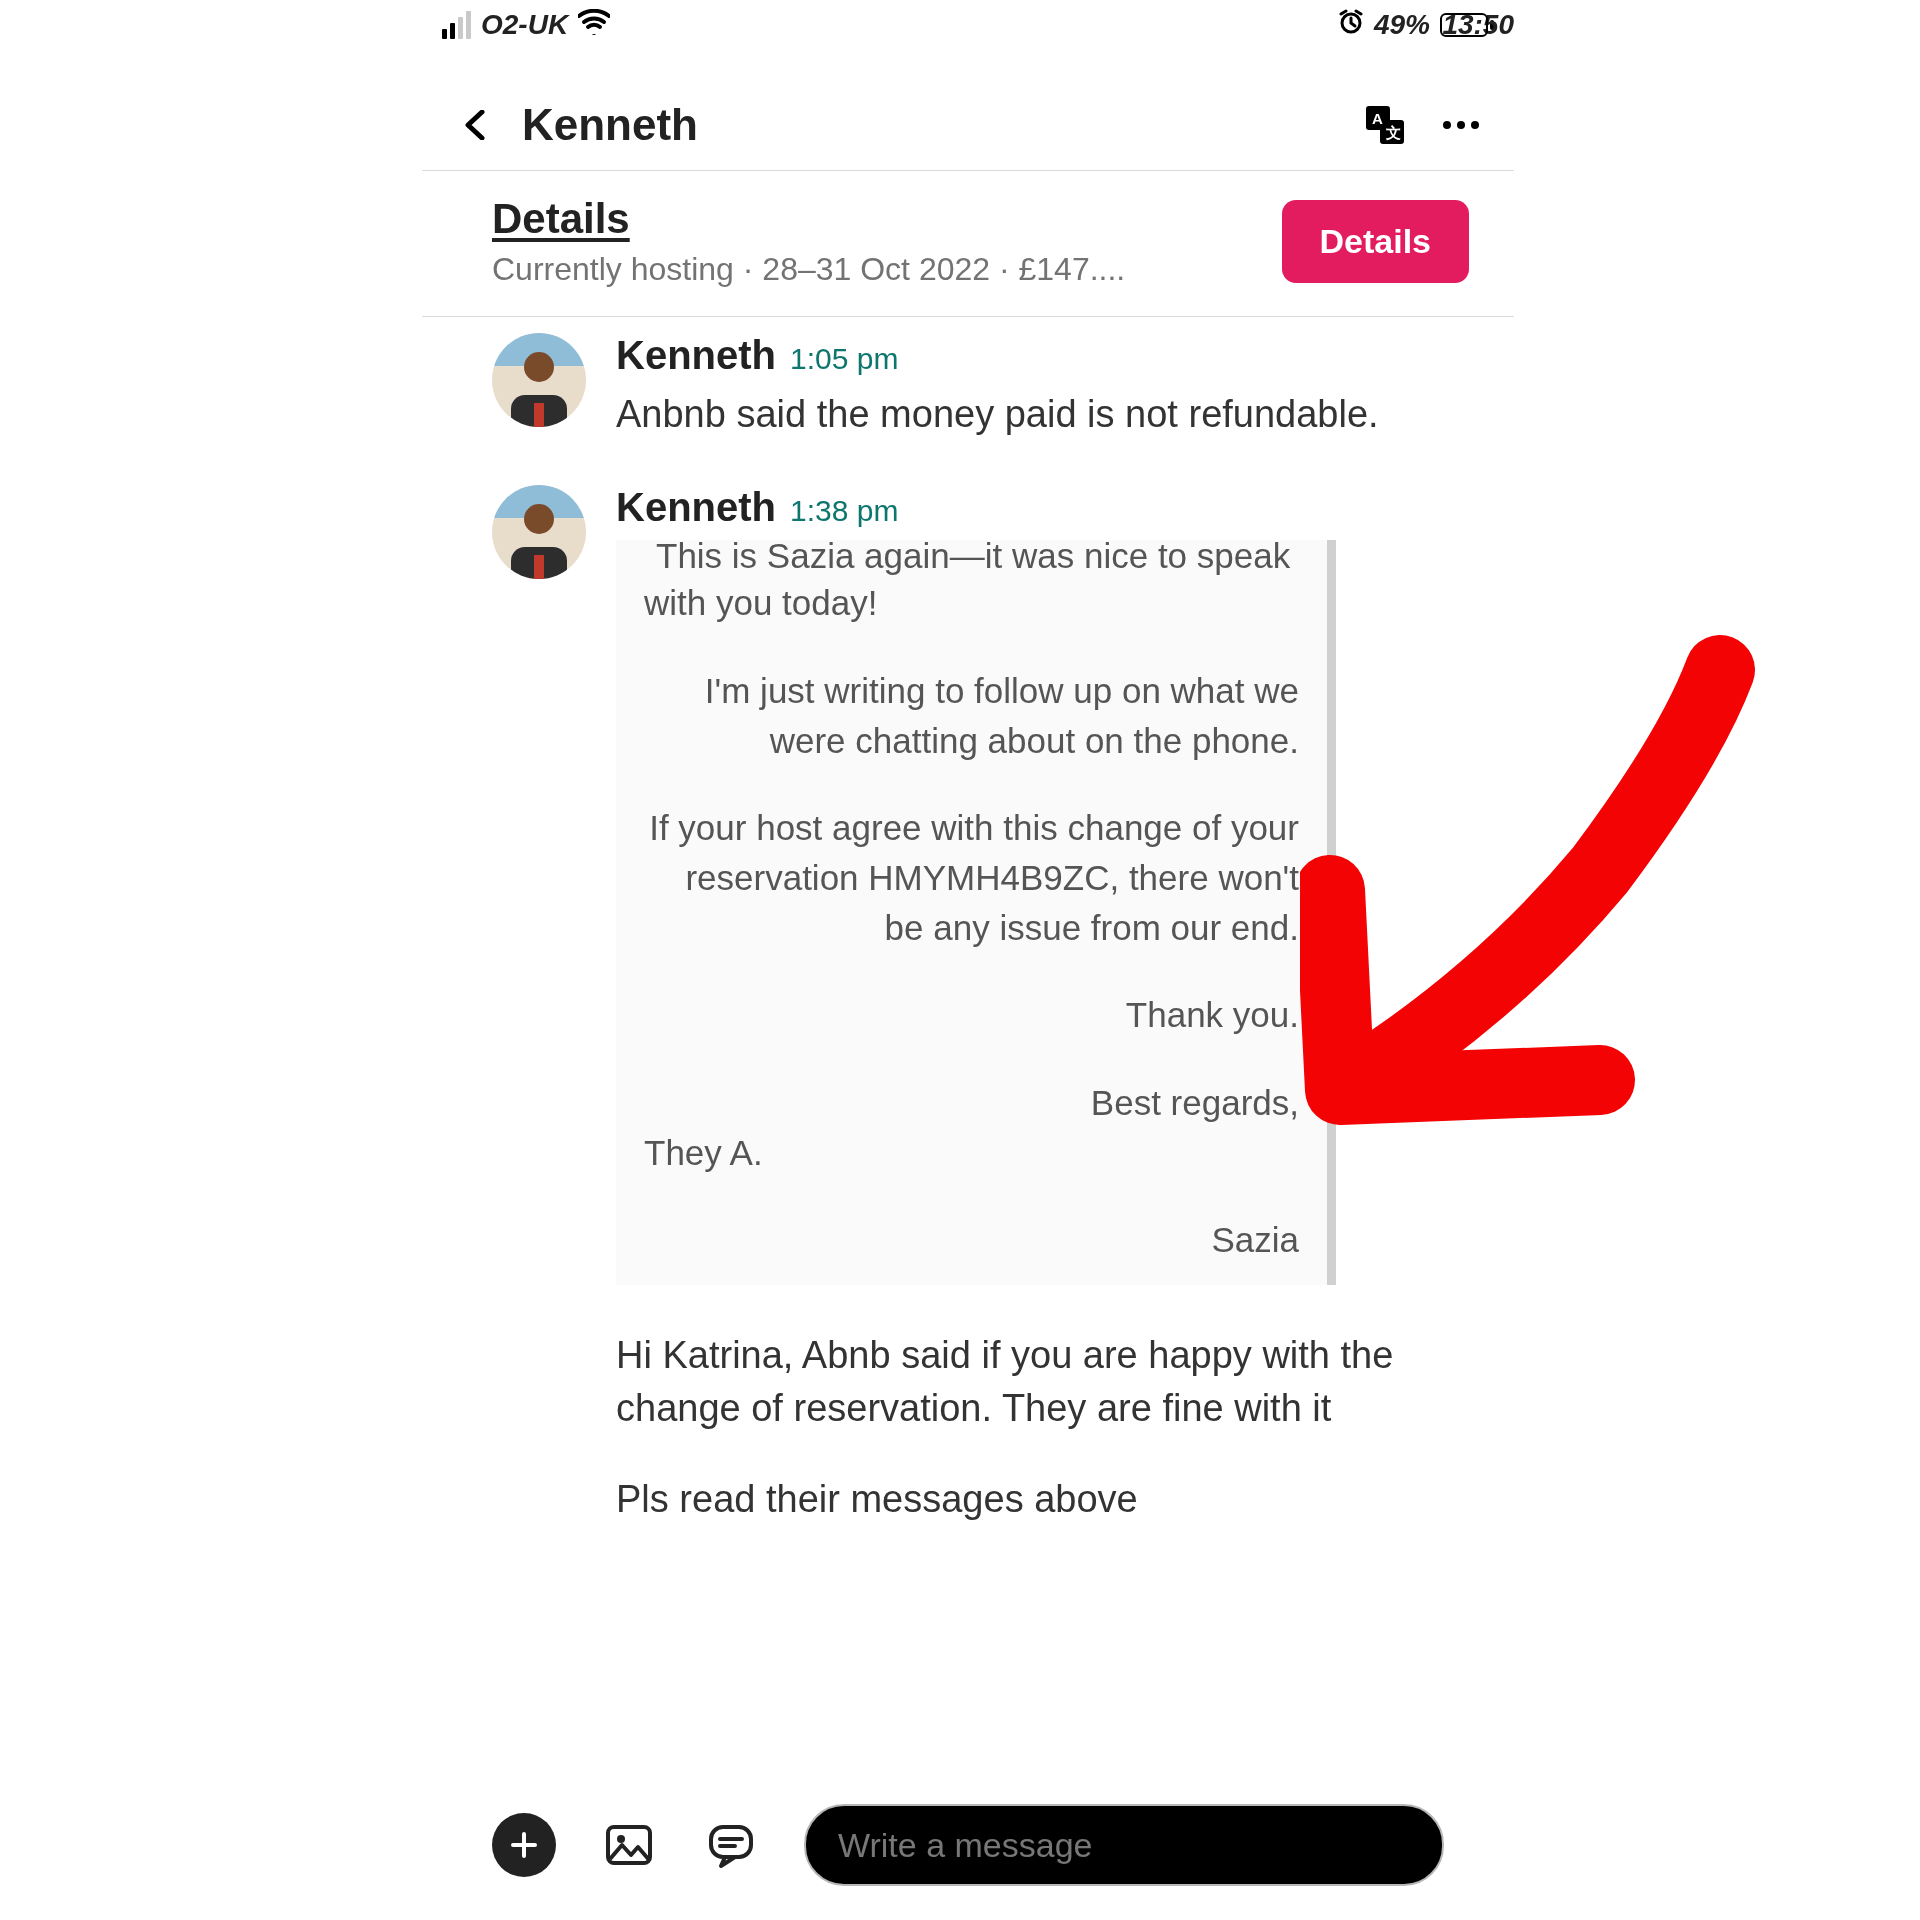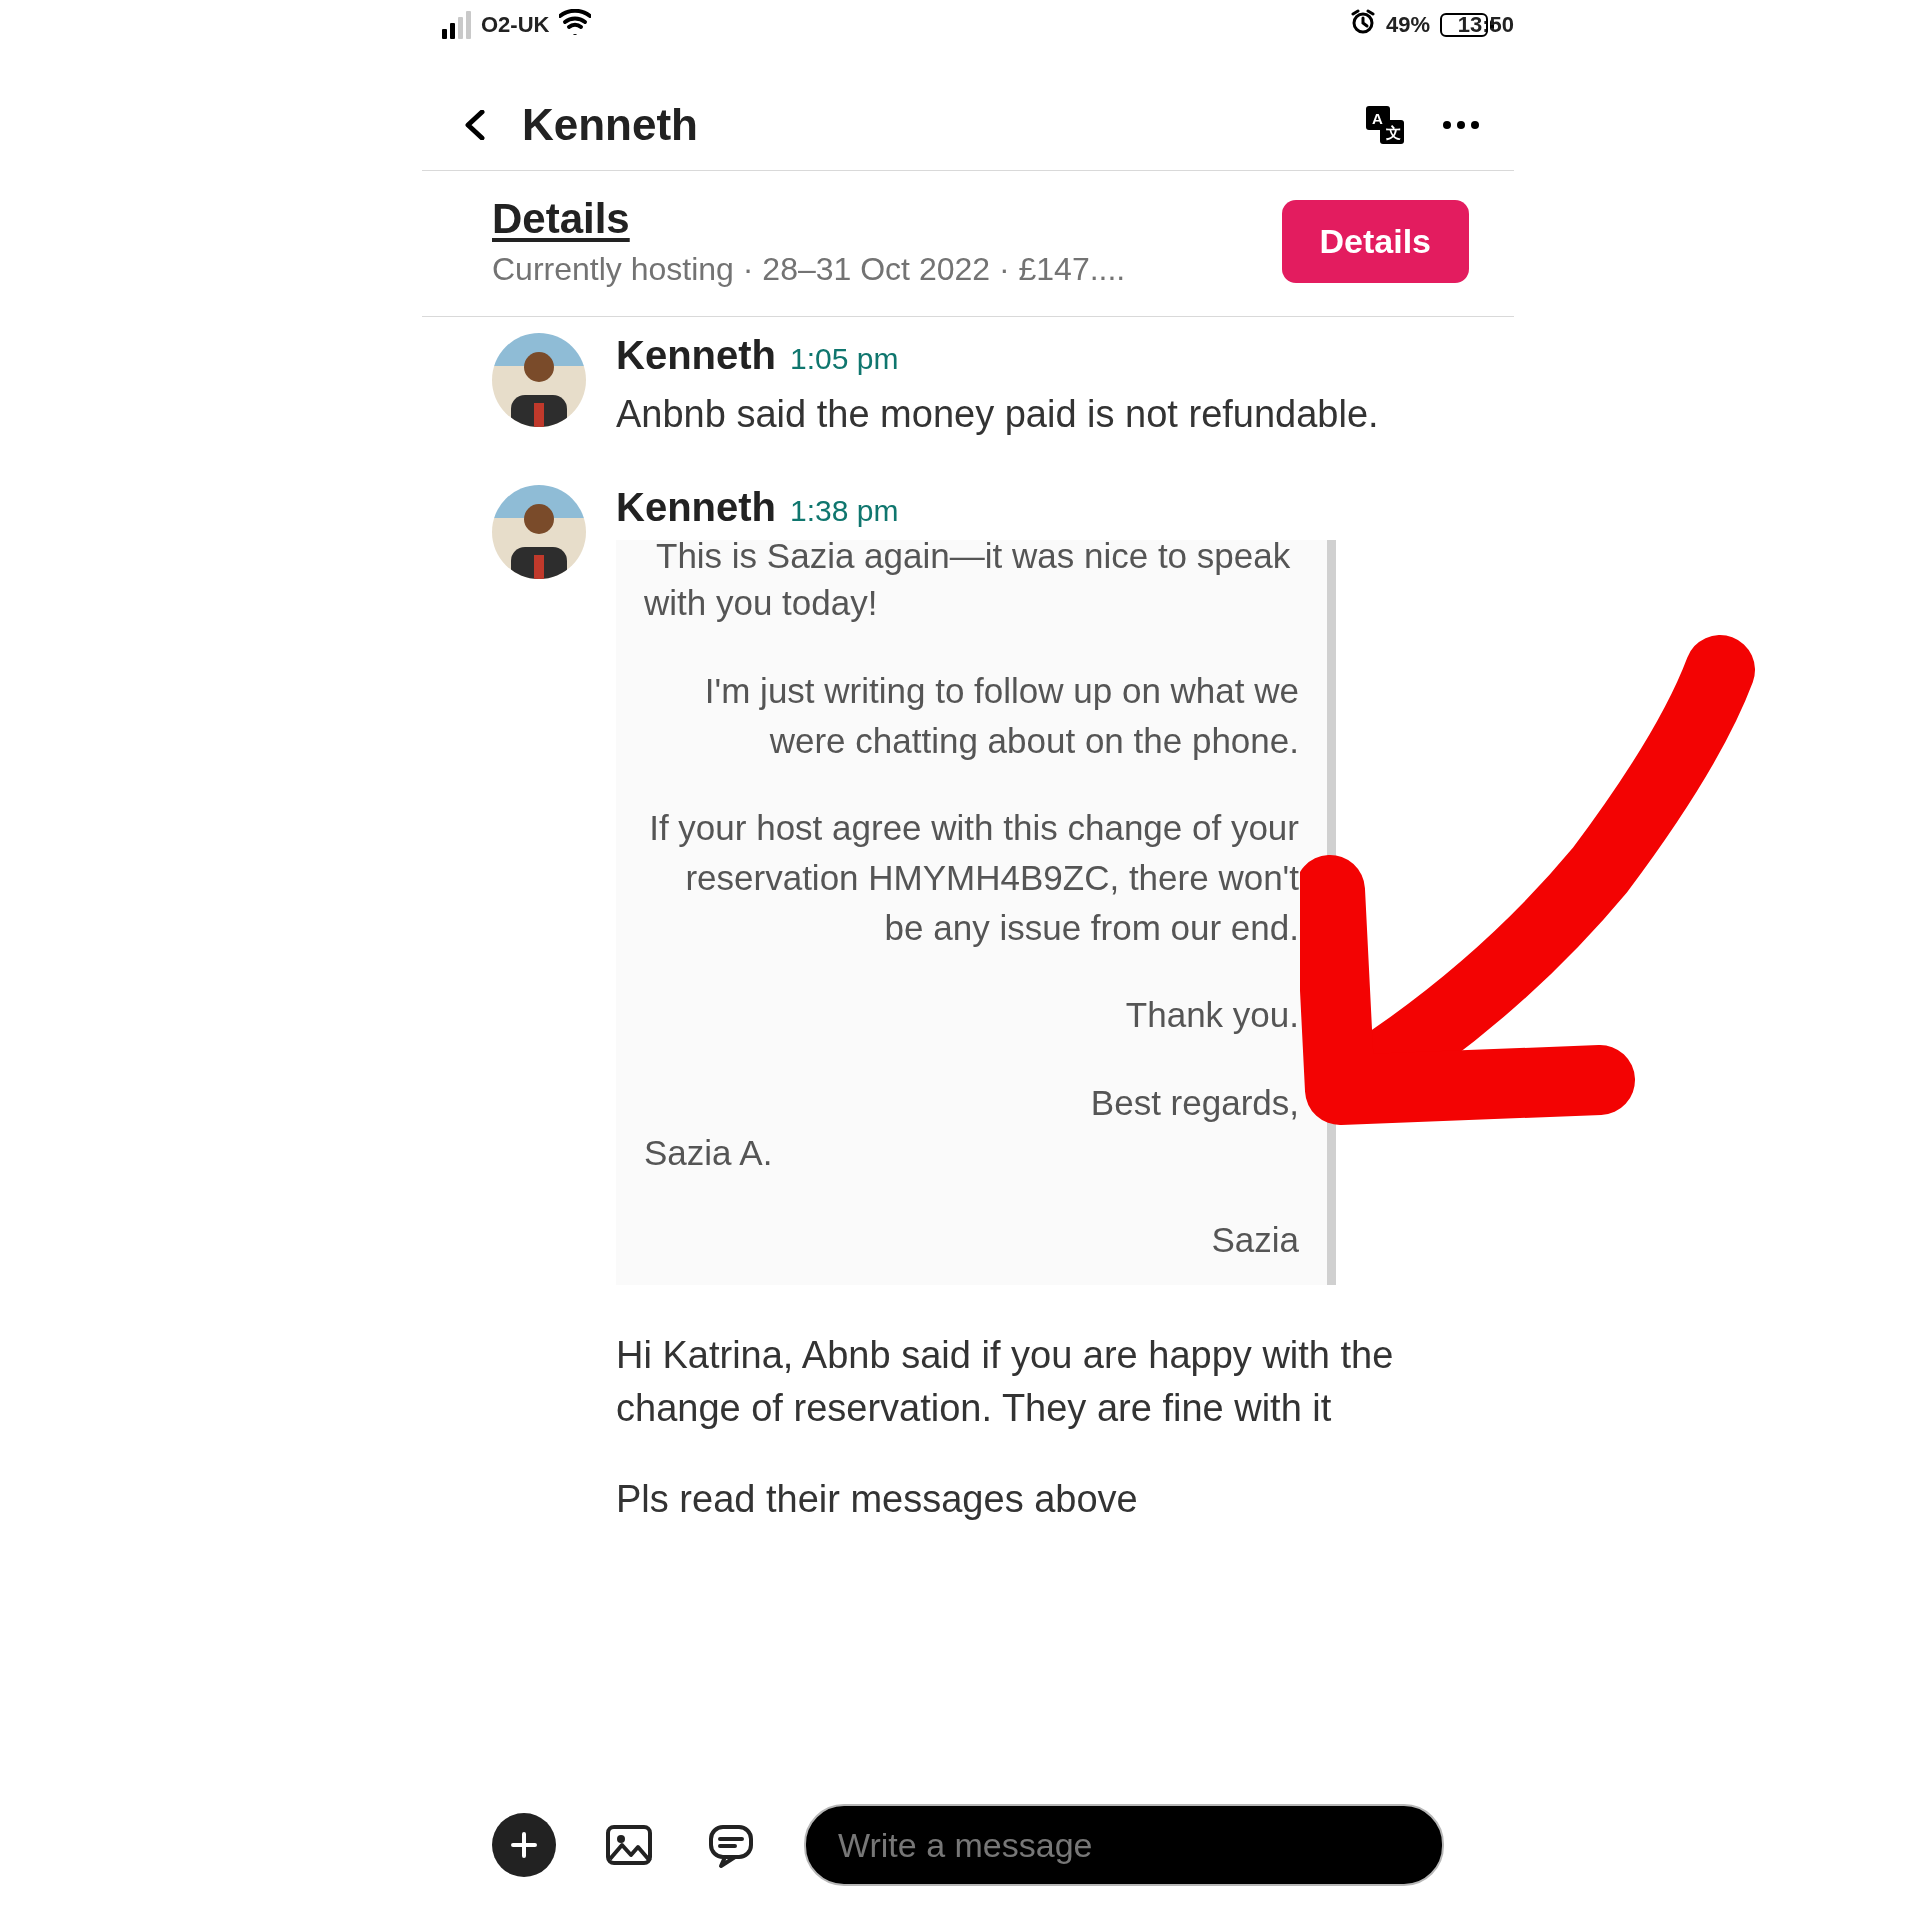--- a/index.html
+++ b/index.html
@@ -27,21 +27,22 @@
 
   
   .status-bar {
     position: relative;
     height: 50px;
     display: flex;
     align-items: center;
     justify-content: space-between;
     padding: 0 20px;
     font-weight: 600;
-    font-size: 22px;
+    font-size: 28px;
+    font-style: italic;
   }
   .status-left, .status-right {
     display: flex;
     align-items: center;
     gap: 10px;
   }
   .status-center {
     position: absolute;
     left: 0; right: 0;
     text-align: right;
@@ -338,21 +339,21 @@
 
           <div class="quote-block">
             <div class="cut" style="height:38px; position:relative;">
               <p style="position:absolute; bottom:-2px;">This is Sazia again—it was nice to speak</p>
             </div>
             <p>with you today!</p>
             <p class="para">I'm just writing to follow up on what we were chatting about on the phone.</p>
             <p class="para">If your host agree with this change of your reservation HMYMH4B9ZC, there won't be any issue from our end.</p>
             <p class="para">Thank you.</p>
             <p class="para">Best regards,</p>
-            <p>Sazia A.</p>
+            <p>They A.</p>
             <p class="para">Sazia</p>
           </div>
 
           <div class="after-quote">
             <div class="msg-text">Hi Katrina, Abnb said if you are happy with the change of reservation. They are fine with it</div>
             <div class="msg-text" style="margin-top:38px">Pls read their messages above</div>
           </div>
         </div>
       </div>
 

